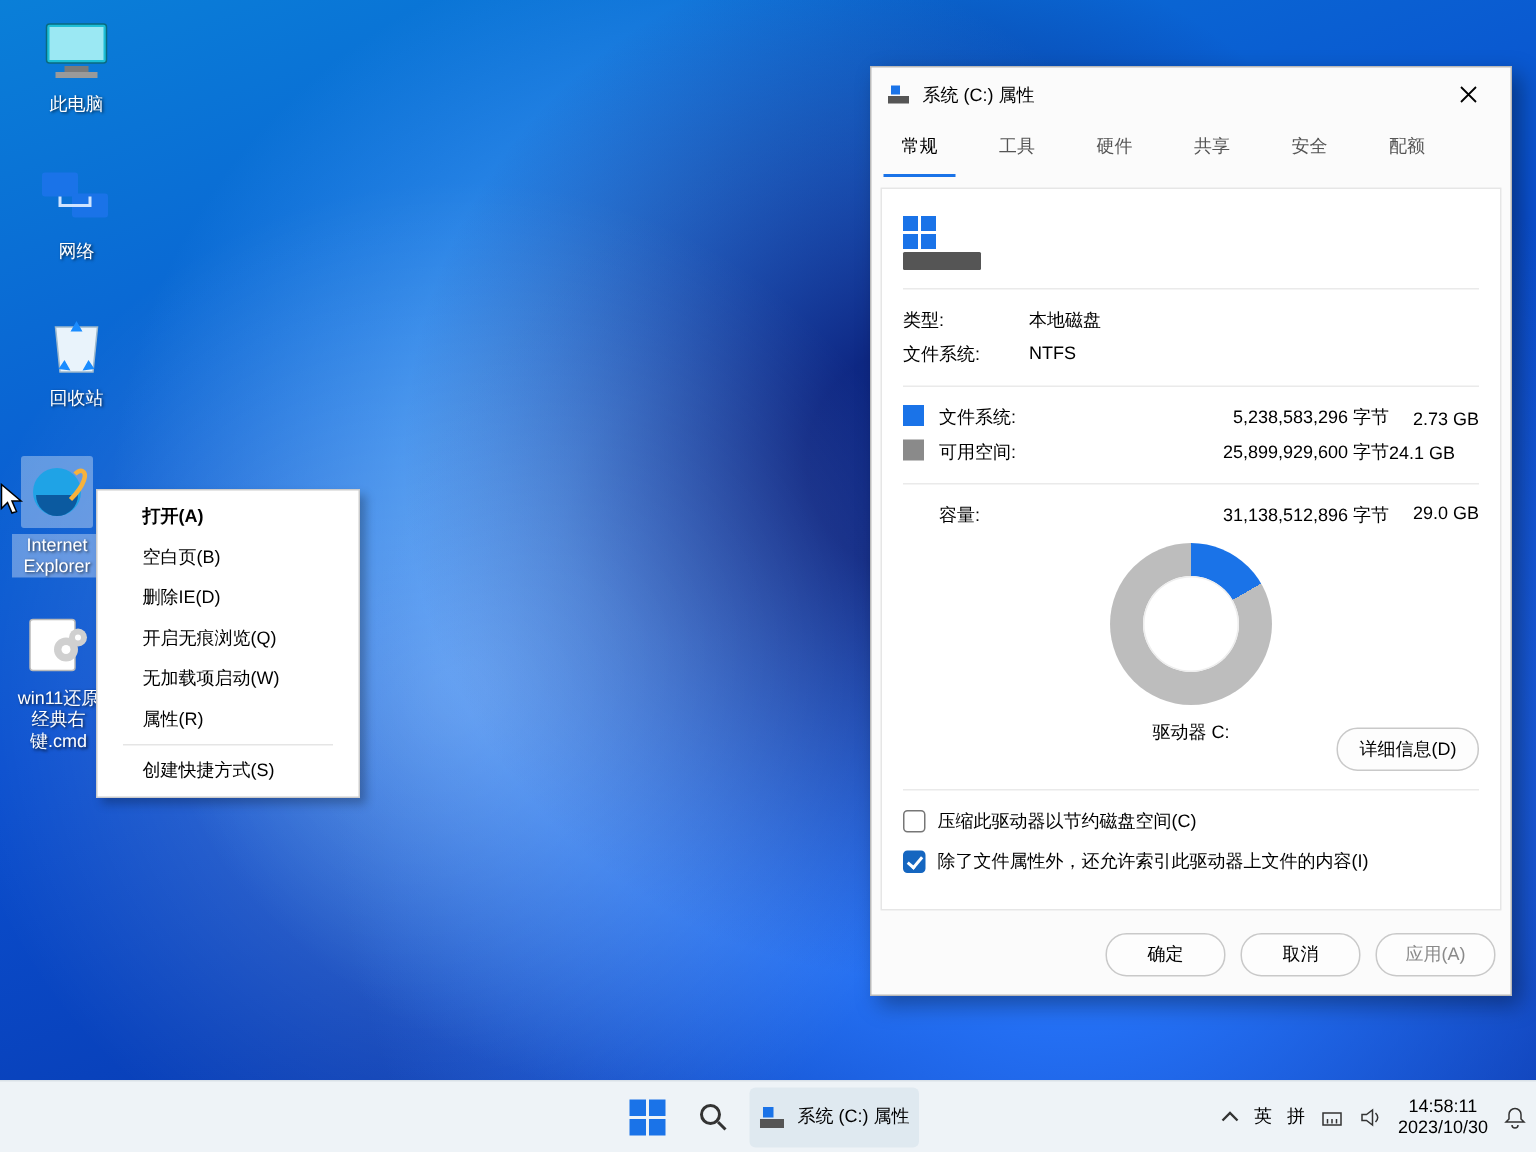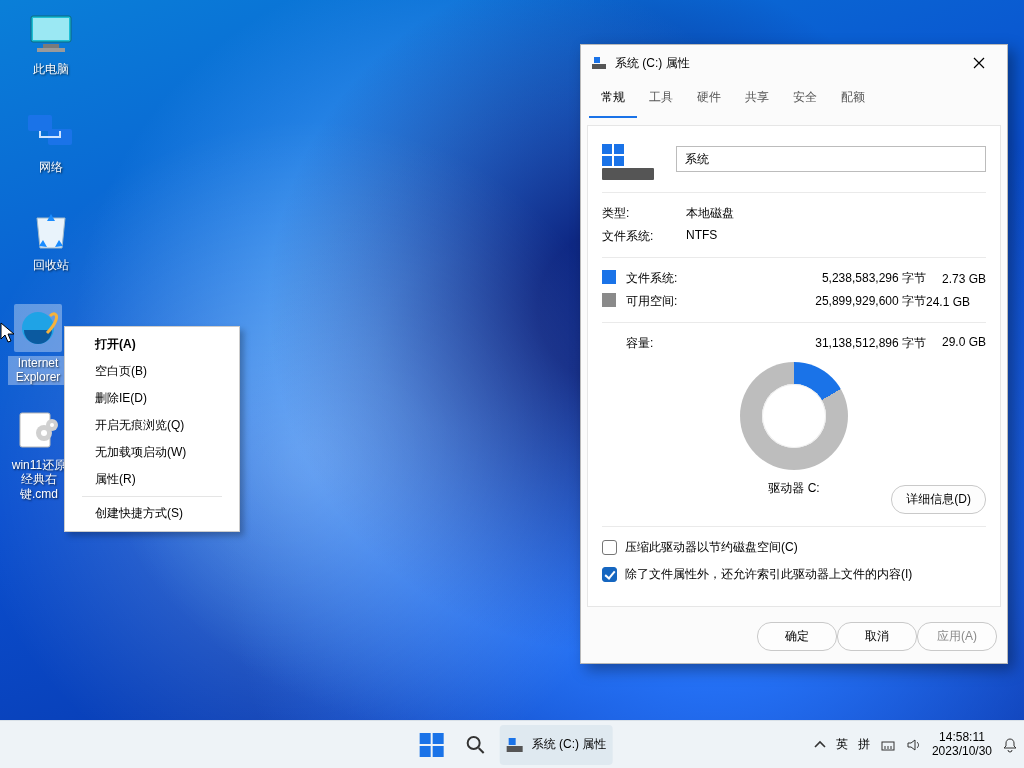--- a/index.html
+++ b/index.html
@@ -30,21 +30,21 @@
   .ctxmenu .mi.bold { font-weight: 700; }
   .ctxmenu .sep { height: 1px; background: #e5e5e5; margin: 3px 1px; }
 
   
   .dlg { position: absolute; left: 580px; top: 44px; width: 428px; height: 620px;
     background: #fbfbfb; border: 1px solid #b9b9b9; box-shadow: 6px 6px 14px rgba(0,0,0,.35); }
   .titlebar { height: 36px; display:flex; align-items:center; padding: 0 6px 0 10px; }
   .titlebar .ticon { width:16px; height:16px; margin-right:8px; display:flex; align-items:center; justify-content:center; }
   .titlebar .ttl { flex:1; font-size: 12px; color:#000; }
   .titlebar .close { width: 44px; height: 30px; display:flex; align-items:center; justify-content:center; color:#000; cursor:default; }
-  .tabs { display:flex; font-size:12px; border-bottom:1px solid #fff0; padding: 0 8px; gap: 0; }
+  .tabs { display:flex; font-size:12px; border-bottom:1px solid #fff0; padding: 0 8px; gap: 17px; }
   .tab { padding: 8px 12px 10px; color:#555; cursor:default; }
   .tab.active { color:#000; border-bottom: 2px solid #1a73e8; }
   .panel { position:absolute; left:6px; right:6px; top:80px; bottom:56px; background:#fff; border:1px solid #e6e6e6; padding: 12px 14px 10px; font-size:12px; color:#000; }
   .row { display:flex; align-items:center; }
   .divider { height:1px; background:#eaeaea; margin: 12px 0; }
   .drive-icon { width:54px; height:42px; margin-right:20px; display:flex; flex-direction:column; justify-content:flex-end; }
   .drive-icon .wgrid { width:22px; height:22px; display:grid; grid-template-columns:1fr 1fr; grid-template-rows:1fr 1fr; gap:2px; margin-bottom:2px; }
   .drive-icon .wgrid span { background:#1a73e8; }
   .drive-icon .bar { width:52px; height:12px; background:#555; border-radius:1px; }
   .name-input { flex:1; border:1px solid #bcbcbc; padding:4px 8px; font-size:12px; height:26px; }
@@ -60,21 +60,21 @@
     background: conic-gradient(#1a73e8 0 60deg, #bdbdbd 60deg 360deg); position:relative; }
   .donut::after { content:""; position:absolute; inset:22px; background:#fff; border-radius:50%; box-shadow: inset 0 0 0 1px #eee; }
   .donut-label { text-align:center; margin:10px 0 6px; font-size:12px; }
   .details-btn { position:absolute; right:0; bottom:0; }
   .winbtn { background:#fdfdfd; border:1px solid #c9c9c9; padding: 5px 14px; font-size:12px; border-radius:14px; cursor:default; }
   .winbtn.disabled { color:#8a8a8a; }
   .check-row { display:flex; align-items:center; gap:8px; margin-top:10px; font-size:12px; }
   .cbx { width:15px; height:15px; border:1px solid #767676; border-radius:3px; display:inline-flex; align-items:center; justify-content:center; background:#fff; }
   .cbx.checked { background:#1566c0; border-color:#1566c0; }
   .cbx.checked::after { content:""; width:4px; height:8px; border:solid #fff; border-width:0 2px 2px 0; transform: rotate(40deg); margin-top:-2px; }
-  .dlg-buttons { position:absolute; right:10px; bottom:12px; display:flex; }
+  .dlg-buttons { position:absolute; right:10px; bottom:12px; display:flex; gap:10px; }
   .dlg-buttons .winbtn { min-width:80px; text-align:center; }
 
   
   .taskbar { position:absolute; left:0; right:0; bottom:0; height:48px; background:#eef3f7; border-top:1px solid #d9e1e8;
     display:flex; align-items:center; }
   .tb-center { position:absolute; left:50%; transform:translateX(-50%); display:flex; align-items:center; gap:4px; }
   .tb-btn { height:40px; min-width:40px; display:flex; align-items:center; justify-content:center; border-radius:4px; cursor:default; padding:0 6px; }
   .tb-btn.active { background:#dfe9f0; }
   .tb-app { gap:8px; font-size:12px; color:#000; }
   .tb-right { position:absolute; right:6px; display:flex; align-items:center; gap:10px; font-size:12px; color:#000; }
@@ -192,21 +192,20 @@
     <div class="row">
       <div class="drive-icon">
         <div class="wgrid">
             <span></span>
             <span></span>
             <span></span>
             <span></span>
           </div>
         <div class="bar"></div>
       </div>
-      <input class="name-input" value="系统" style="">
     </div>
     <div class="divider"></div>
 
     <div class="kv2">
       <div>类型:</div>
       <div>本地磁盘</div>
       <div>文件系统:</div>
       <div>NTFS</div>
     </div>
     <div class="divider"></div>

